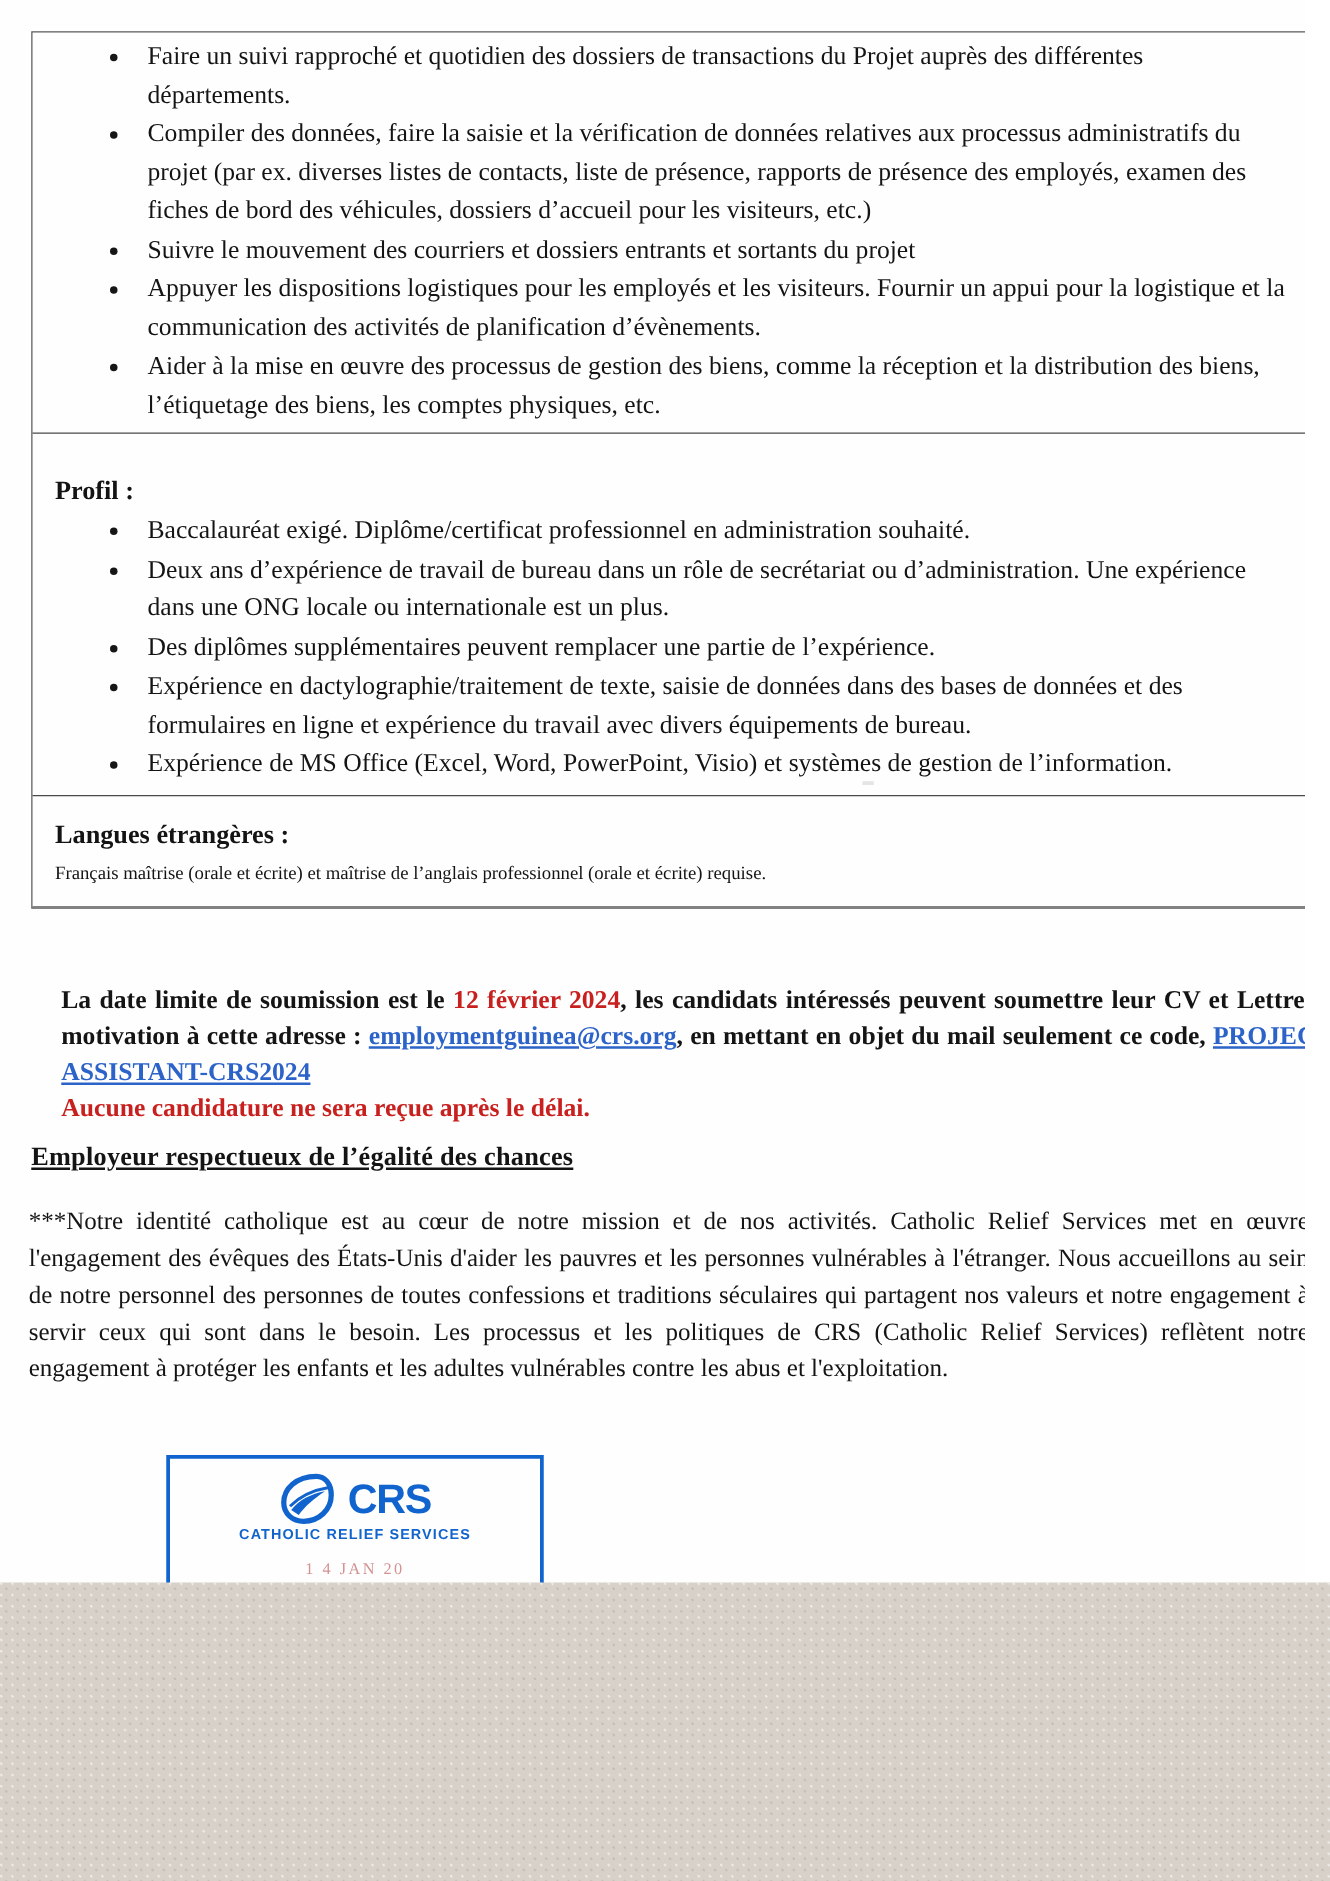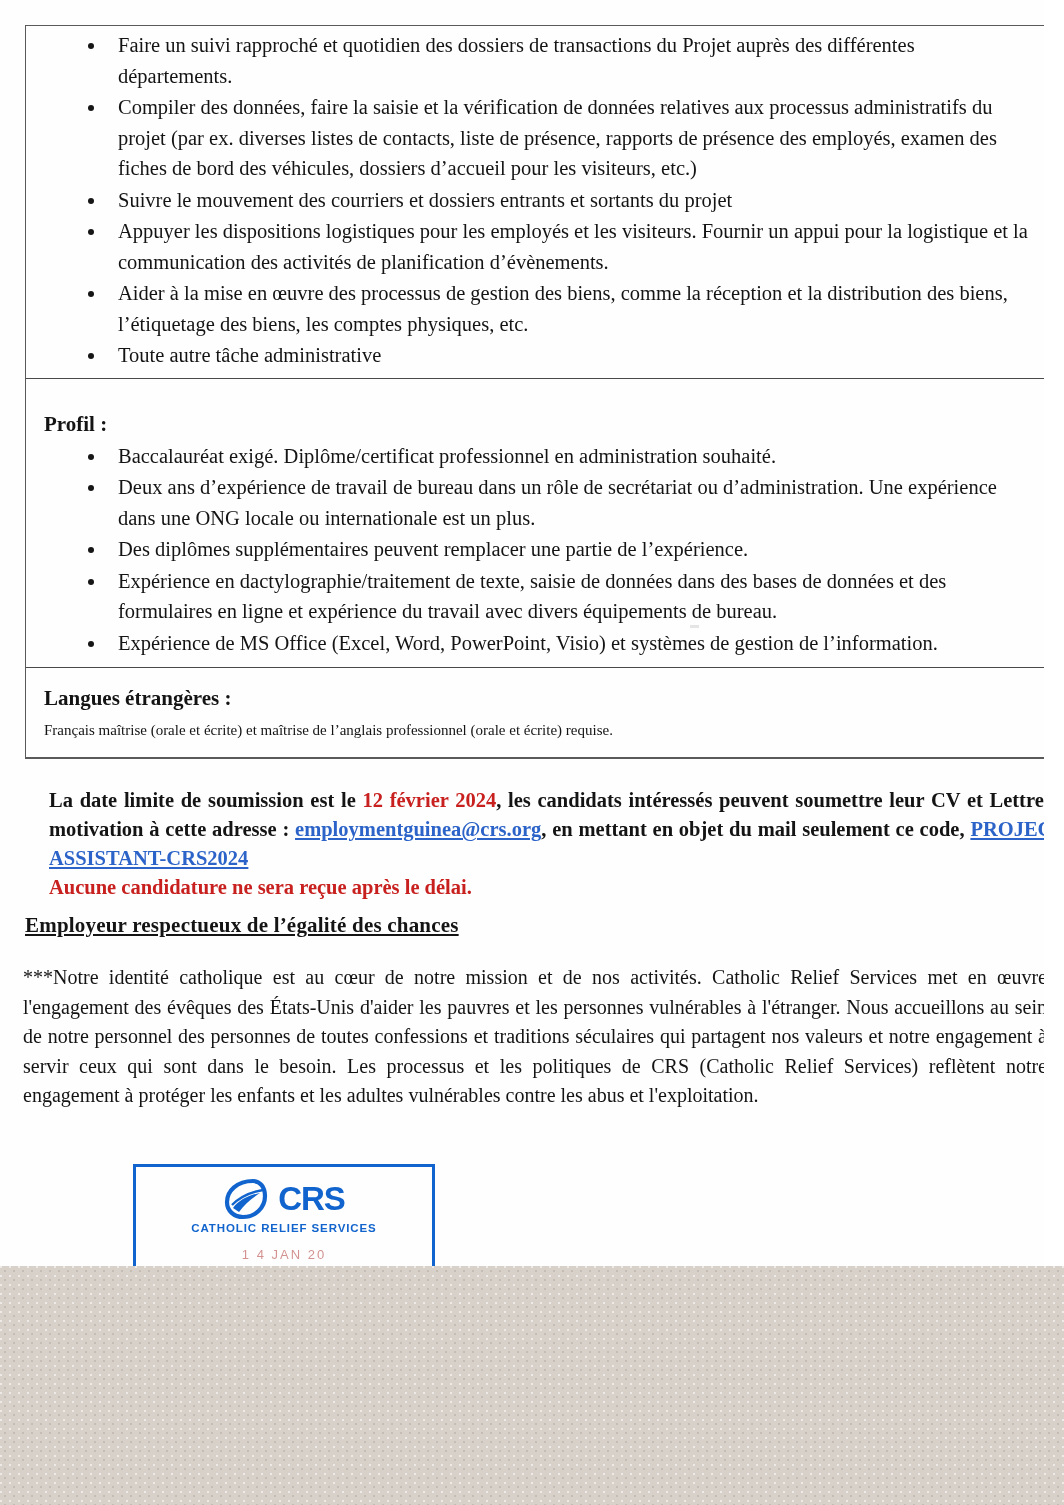--- a/index.html
+++ b/index.html
@@ -124,21 +124,21 @@
     line-height:34px;
   }
   .stamp-sub{
     font-family:"Liberation Sans", sans-serif;
     font-size:11.5px;font-weight:bold;
     color:#1164cd;letter-spacing:.9px;
     margin-top:1px;
   }
   .stamp-date{
     margin-top:13px;
-    font-family:Liberation Sans, sans-serif;
+    font-family:Liberation Serif, serif;
     font-size:13px;
     color:#b03a38;
     opacity:.55;
     letter-spacing:2px;
   }
 
   
   #grey-area{
     position:absolute;left:0;top:1266px;
     width:1064px;height:239px;
@@ -163,21 +163,20 @@
   <div class="doc-table">
 
     <div class="doc-row">
       <div class="cell">
         <ul class="bul">
           <li>Faire un suivi rapproché et quotidien des dossiers de transactions du Projet auprès des différentes départements.</li>
           <li>Compiler des données, faire la saisie et la vérification de données relatives aux processus administratifs du projet (par ex. diverses listes de contacts, liste de présence, rapports de présence des employés, examen des fiches de bord des véhicules, dossiers d’accueil pour les visiteurs, etc.)</li>
           <li>Suivre le mouvement des courriers et dossiers entrants et sortants du projet</li>
           <li>Appuyer les dispositions logistiques pour les employés et les visiteurs. Fournir un appui pour la logistique et la communication des activités de planification d’évènements.</li>
           <li>Aider à la mise en œuvre des processus de gestion des biens, comme la réception et la distribution des biens, l’étiquetage des biens, les comptes physiques, etc.</li>
-          <li>Toute autre tâche administrative</li>
         </ul>
       </div>
     </div>
 
     <div class="doc-row">
       <div class="cell" style="padding-top:24px;padding-bottom:8px;">
         <div class="sec-title">Profil :</div>
         <ul class="bul">
           <li>Baccalauréat exigé. Diplôme/certificat professionnel en administration souhaité.</li>
           <li>Deux ans d’expérience de travail de bureau dans un rôle de secrétariat ou d’administration. Une expérience dans une ONG locale ou internationale est un plus.</li>

